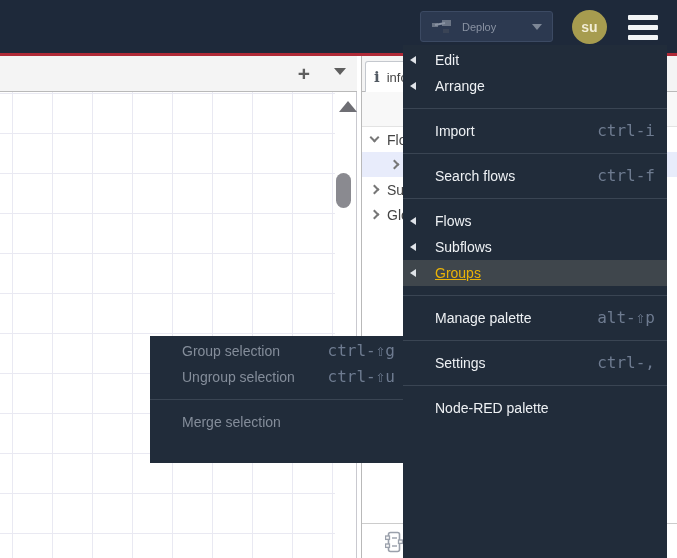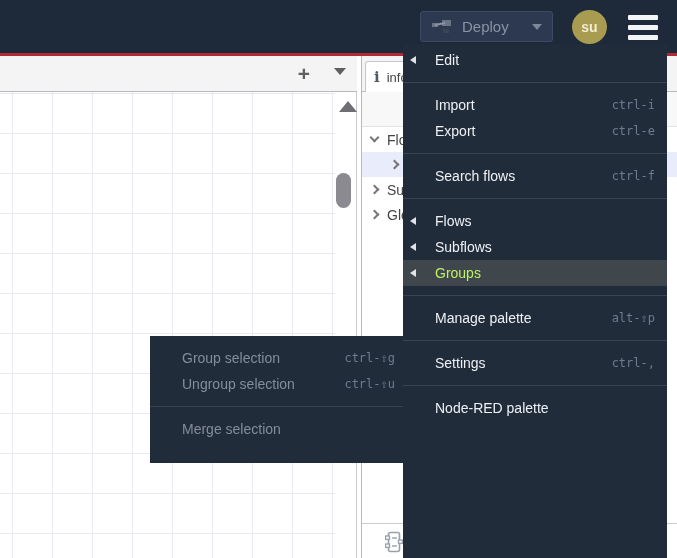--- a/index.html
+++ b/index.html
@@ -7,21 +7,21 @@
               font-family:"Liberation Sans", sans-serif; position:relative; }
 
   
   .header { position:absolute; left:0; top:0; width:677px; height:53px;
             background:#1e293a; z-index:10; }
   .red-line { position:absolute; left:0; top:53px; width:677px; height:3px;
               background:#b02a37; z-index:10; }
   .deploy-btn { position:absolute; top:11px; right:124px; width:133px; height:31px;
                 background:#2c3950; border:1px solid #3c4a63; border-radius:3px;
                 display:flex; align-items:center; padding:0 10px; cursor:default; }
-  .deploy-btn .dlabel { color:#8a93a3; font-size:15px; margin-left:9px; }
+  .deploy-btn .dlabel { color:#8a93a3; font-size:11px; margin-left:9px; }
   .deploy-btn .caret { width:0; height:0; border-left:5px solid transparent;
                 border-right:5px solid transparent; border-top:6px solid #7d8796;
                 margin-left:auto; }
   .avatar { position:absolute; top:10px; right:70px; width:35px; height:34px;
             border-radius:50%; background:#a79c4f; color:#f2edd5;
             display:flex; align-items:center; justify-content:center;
             font-size:14px; font-weight:bold; }
   .hamburger { position:absolute; top:15px; right:19px; width:30px; height:25px;
                display:flex; flex-direction:column; justify-content:space-between;
                cursor:pointer; }
@@ -73,30 +73,30 @@
           display:inline-block; margin-right:9px; flex:none; }
   .chev.down { transform:rotate(45deg); margin-top:-4px; }
   .chev.right { transform:rotate(-45deg); }
   .side-footer { position:absolute; left:0; right:0; top:467px; border-top:1px solid #ccc; }
   .node-ico { position:absolute; left:23px; top:7px; }
 
   
   .menu { position:absolute; left:403px; top:45px; width:264px; height:513px;
           background:#212c3a; z-index:30; padding-top:2px; }
   .submenu { position:absolute; left:150px; top:336px; width:257px; height:127px;
-             background:#212c3a; z-index:25; padding-top:9px; }
+             background:#212c3a; z-index:25; padding-top:2px; }
   .menu ul, .submenu ul { list-style:none; }
   .mi { position:relative; height:26px; line-height:26px; padding-left:32px;
         font-size:14px; color:#eef1f4; cursor:pointer; white-space:nowrap; }
   .mi .sub-arrow { position:absolute; left:7px; top:9px; width:0; height:0;
         border-top:4px solid transparent; border-bottom:4px solid transparent;
         border-right:6px solid #dfe3e8; }
   .mi .sc { position:absolute; right:12px; top:0;
-            font-family:"DejaVu Sans Mono", monospace; font-size:12px; color:#6e7b90; }
-  .mi.active { background:#3f464c; color:#bef264; }
+            font-family:"DejaVu Sans Mono", monospace; font-size:16px; color:#6e7b90; }
+  .mi.active { background:#3f464c; color:#eab308;text-decoration:underline; }
   .mi.disabled { color:#848d9a; cursor:default; }
   .msep { height:1px; background:#3a4553; margin:9px 0; }
 </style>
 </head>
 <body>
 
 <div class="header">
   <div class="deploy-btn">
     <svg width="22" height="16" viewBox="0 0 22 16">
       <rect x="1" y="4" width="6" height="4" fill="#6b7585"></rect>
@@ -182,29 +182,29 @@
     </li>
   </ul>
 </div>
 
 <div class="menu">
   <ul>
     <li class="mi">
       <span class="sub-arrow"></span>
       <span>Edit</span>
     </li>
+    <li class="mi">
+      <span class="sub-arrow"></span>
+      <span>Arrange</span>
+    </li>
     <div class="msep"></div>
     <li class="mi">
       <span>Import</span>
       <span class="sc">ctrl-i</span>
     </li>
-    <li class="mi">
-      <span>Export</span>
-      <span class="sc">ctrl-e</span>
-    </li>
     <div class="msep"></div>
     <li class="mi">
       <span>Search flows</span>
       <span class="sc">ctrl-f</span>
     </li>
     <div class="msep"></div>
     <li class="mi">
       <span class="sub-arrow"></span>
       <span>Flows</span>
     </li>

